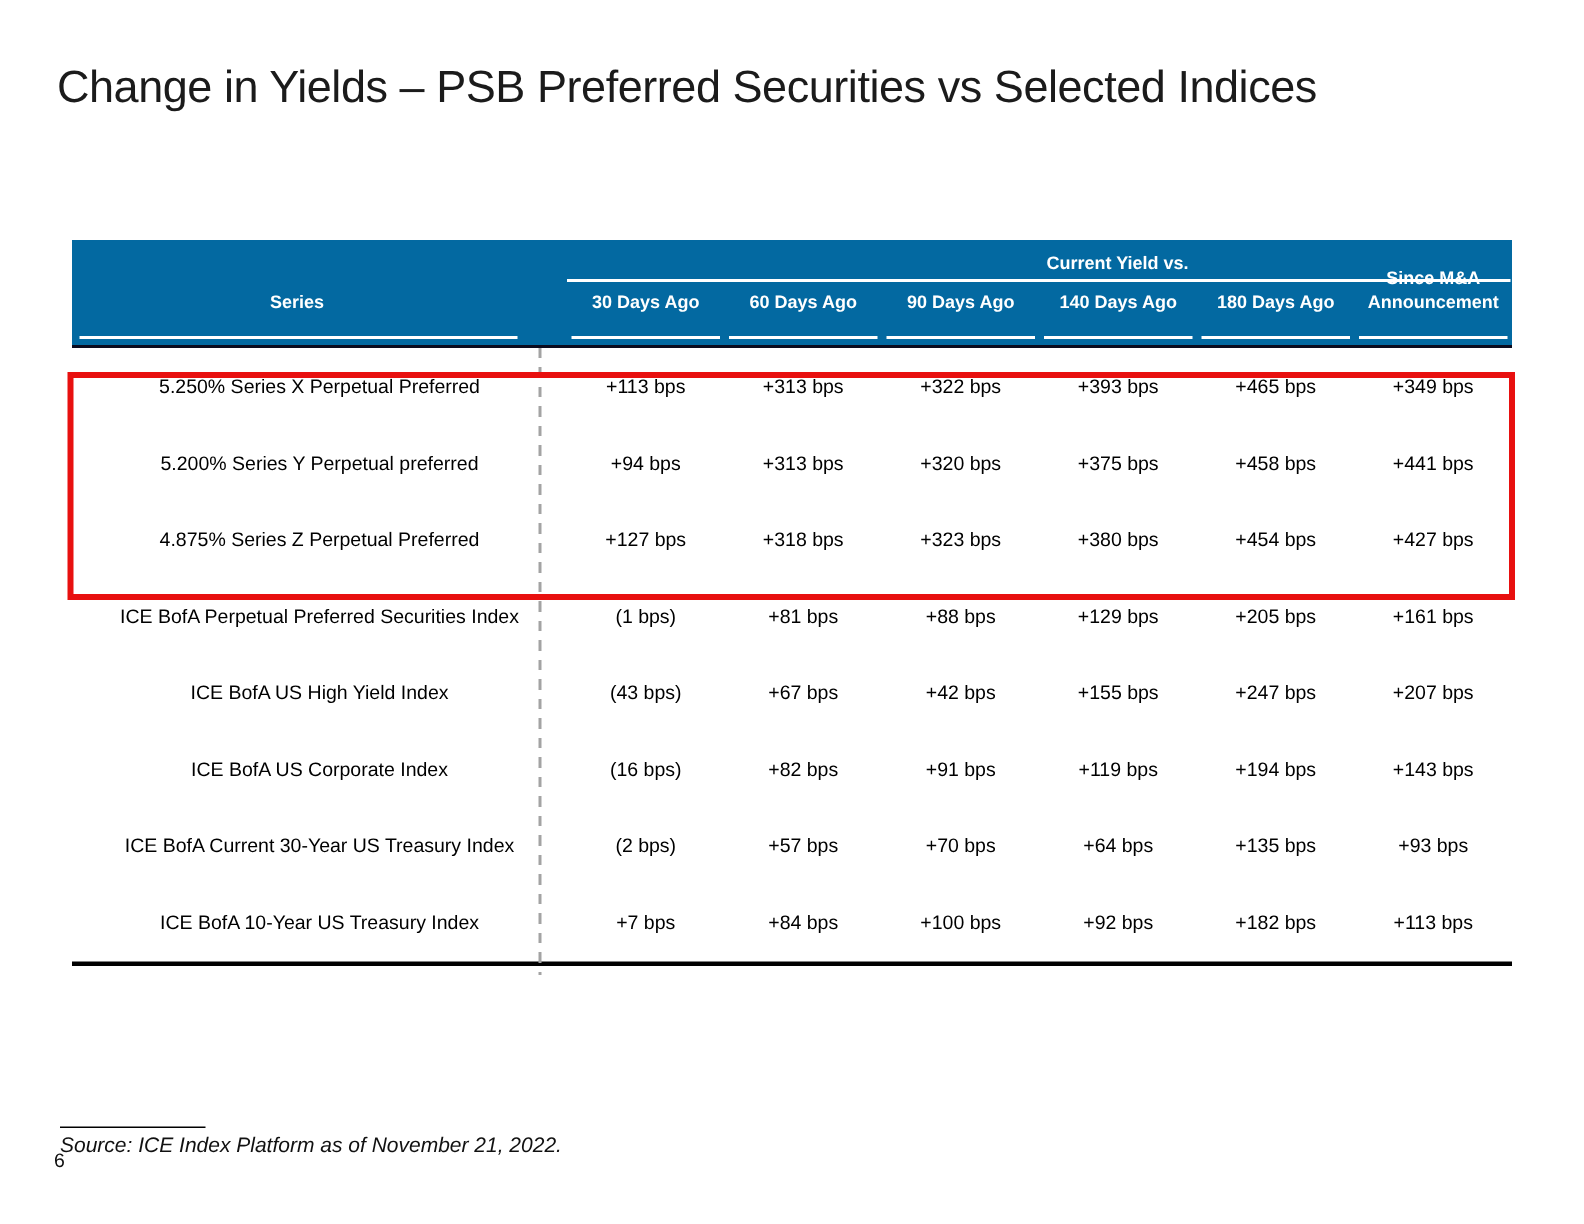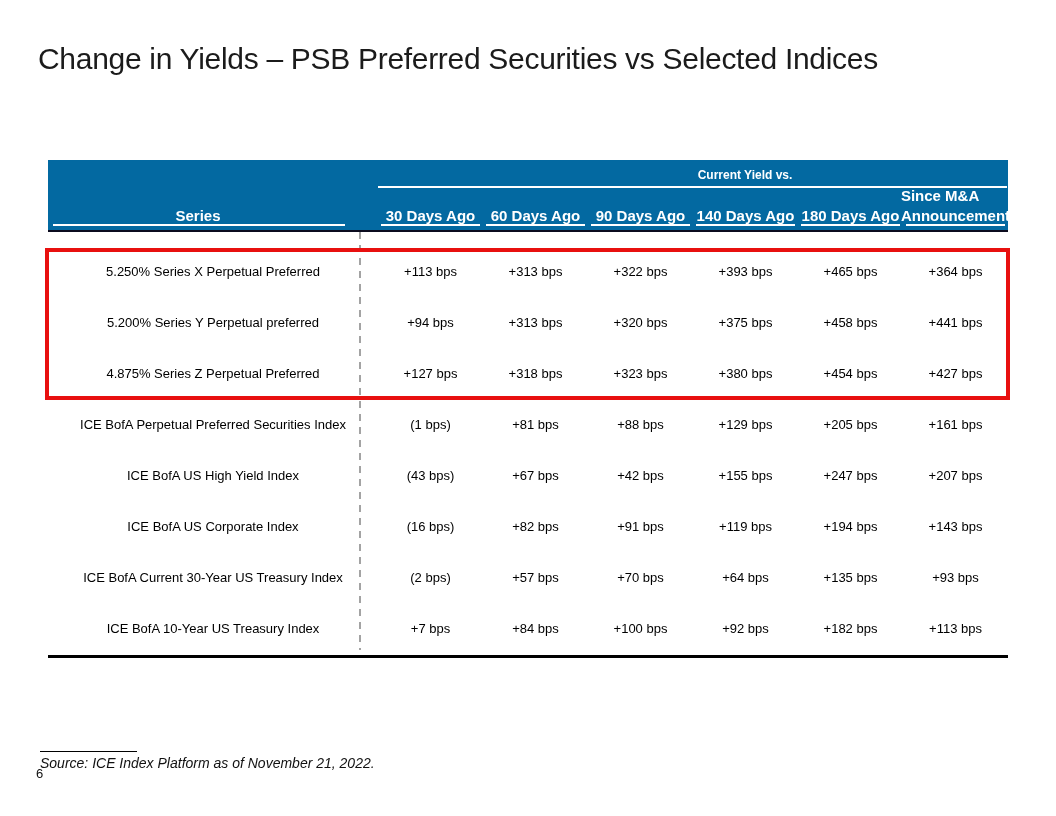--- a/index.html
+++ b/index.html
@@ -57,41 +57,40 @@
     position: absolute;
     left: 0; top: 0; right: 0; bottom: 0;
     display: grid;
     grid-template-columns: 330px repeat(6, 105px);
   }
   .hcell {
     position: relative;
     display: flex;
     align-items: flex-end;
     justify-content: center;
-    text-align: left;
-    padding-bottom: 4px;
-    font-size: 15px;
+    text-align: center;
+    padding-bottom: 21px;
+    font-size: 12px;
     font-weight: bold;
     line-height: 1.35;
   }
   .hcell::after {
     content: "";
     position: absolute;
     bottom: 4px;
     left: 3px;
     right: 3px;
     height: 2px;
     background: #ffffff;
   }
   .hcell.series { padding-right: 30px; }
   .hcell.series::after { left: 5px; right: 33px; }
   .hline { display: block; }
   .tbody {
     position: relative;
-    padding-top: 14px;
     padding-bottom: 1px;
     border-bottom: 3px solid #000000;
   }
   .row {
     display: grid;
     grid-template-columns: 330px repeat(6, 105px);
     height: 51px;
     align-items: center;
     font-size: 13px;
     color: #000000;
@@ -181,21 +180,21 @@
     </div>
 
     <div class="tbody">
         <div class="row">
           <div class="cell">5.250% Series X Perpetual Preferred</div>
           <div class="cell">+113 bps</div>
           <div class="cell">+313 bps</div>
           <div class="cell">+322 bps</div>
           <div class="cell">+393 bps</div>
           <div class="cell">+465 bps</div>
-          <div class="cell">+364 bps</div>
+          <div class="cell">+349 bps</div>
         </div>
         <div class="row">
           <div class="cell">5.200% Series Y Perpetual preferred</div>
           <div class="cell">+94 bps</div>
           <div class="cell">+313 bps</div>
           <div class="cell">+320 bps</div>
           <div class="cell">+375 bps</div>
           <div class="cell">+458 bps</div>
           <div class="cell">+441 bps</div>
         </div>

